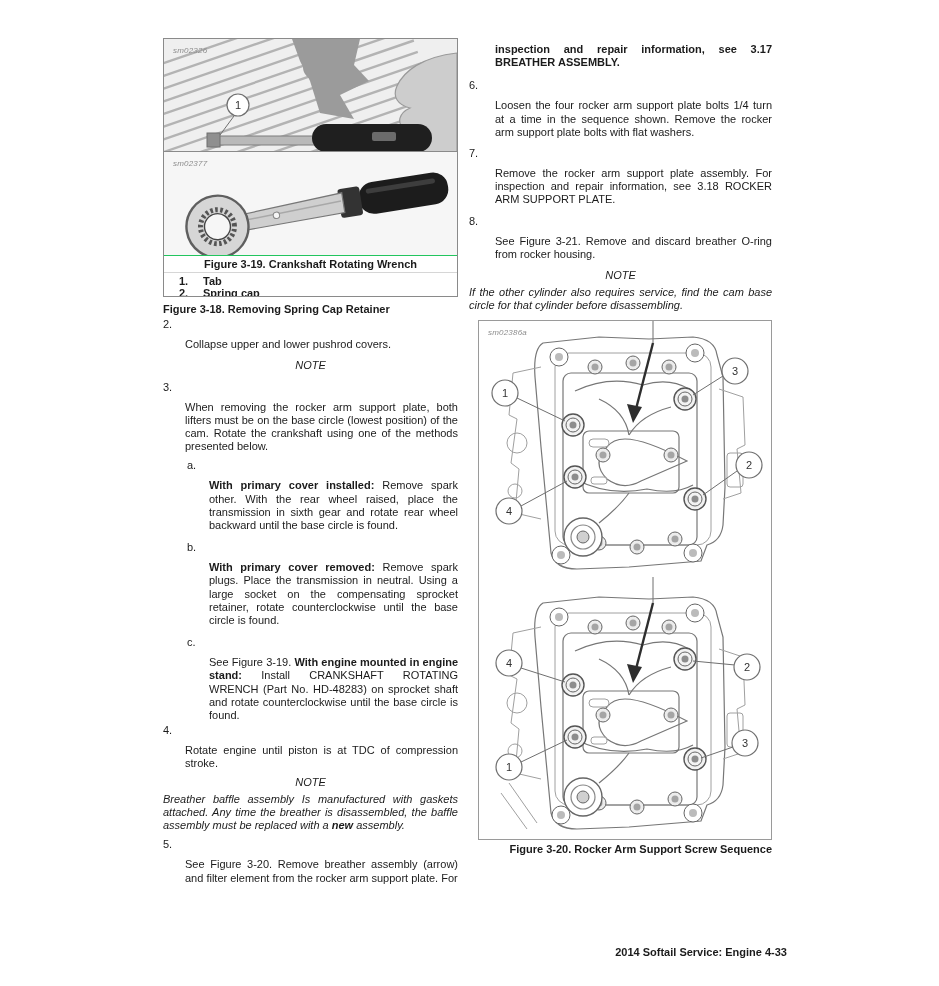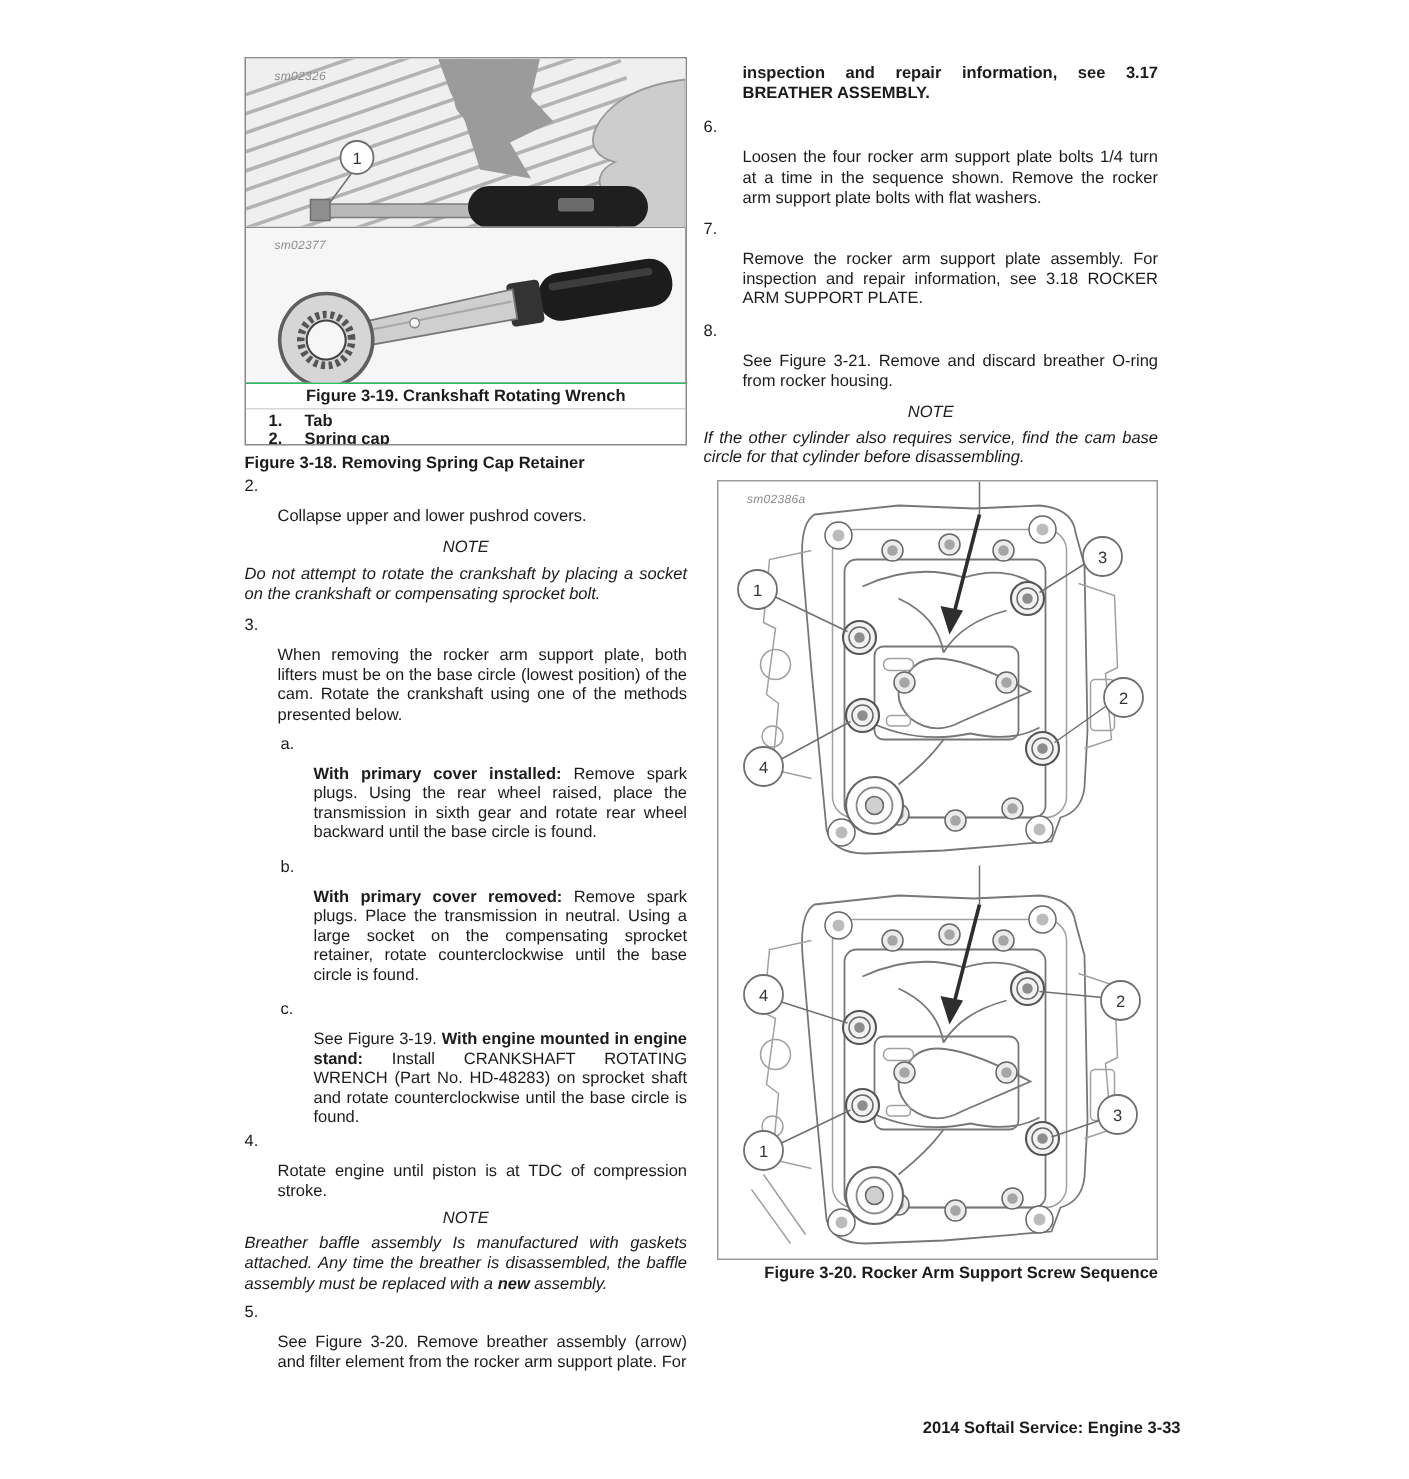--- a/index.html
+++ b/index.html
@@ -26,21 +26,21 @@
   .step .body { flex:1; text-align:justify;margin-top:20px; }
   .col-right .step .num { flex:0 0 26px; }
   .step.sub { margin-left:24px; }
   .cont { padding-left:26px; text-align:justify;font-weight:bold; }
 
   
   .figbox19 { width:295px; height:259px; border:1px solid #8a8a8a; overflow:hidden; background:#fff; }
   .photo { position:relative; width:100%; overflow:hidden; }
   .photo1 { height:113px; border-bottom:1px solid #8a8a8a; background:#efefef; }
   .photo2 { height:104px; border-bottom:1px solid #22c55e; background:#0f172a; }
-  .photo-label { position:absolute; left:19px; top:5px; font-size:8px; color:#8c8c8c; font-style:italic; letter-spacing:.2px; }
+  .photo-label { position:absolute; left:9px; top:5px; font-size:8px; color:#8c8c8c; font-style:italic; letter-spacing:.2px; }
   .f19cap { text-align:center; font-weight:bold; margin-top:2px; line-height:13px; }
   .legend { margin-top:1px; border-top:1px solid #d6d6d6; padding-top:2px; }
   .legend-row { display:flex; font-weight:bold; padding-left:15px; line-height:12px; }
   .legend-row .lnum { flex:0 0 24px; }
 
   .f18cap { margin-top:6px; }
   .mt2 { margin-top:2px; } .mt5 { margin-top:5px; } .mt6 { margin-top:6px; } .mt8 { margin-top:8px; } .mt9 { margin-top:9px; } .mt10 { margin-top:10px; }
 
   
   .figbox20 { position:relative; width:294px; height:520px; border:1px solid #9a9a9a;
@@ -126,30 +126,29 @@
   </div>
 
   <div class="figcap f18cap">Figure 3-18. Removing Spring Cap Retainer</div>
 
   <div class="step mt2">
     <span class="num">2.</span>
     <span class="body">Collapse upper and lower pushrod covers.</span>
   </div>
 
   <div class="note-title">NOTE</div>
-  <div class="note-body">Do not attempt to rotate the crankshaft by placing a socket on the crankshaft or compensating sprocket bolt.</div>
 
   <div class="step mt8">
     <span class="num">3.</span>
     <span class="body">When removing the rocker arm support plate, both lifters must be on the base circle (lowest position) of the cam. Rotate the crankshaft using one of the methods presented below.</span>
   </div>
 
   <div class="step sub mt6">
     <span class="num">a.</span>
-    <span class="body"><span class="b">With primary cover installed:</span> <span>Remove spark plugs. Using the rear wheel raised, place the transmission in sixth gear and rotate rear wheel backward until the base circle is found.</span></span>
+    <span class="body"><span class="b">With primary cover installed:</span> <span>Remove spark other. With the rear wheel raised, place the transmission in sixth gear and rotate rear wheel backward until the base circle is found.</span></span>
   </div>
 
   <div class="step sub mt9">
     <span class="num">b.</span>
     <span class="body"><span class="b">With primary cover removed:</span> <span>Remove spark plugs. Place the transmission in neutral. Using a large socket on the compensating sprocket retainer, rotate counterclockwise until the base circle is found.</span></span>
   </div>
 
   <div class="step sub mt9">
     <span class="num">c.</span>
     <span class="body"><span>See Figure 3-19.</span> <span class="b">With engine mounted in engine stand:</span> <span>Install CRANKSHAFT ROTATING WRENCH (Part No. HD-48283) on sprocket shaft and rotate counterclockwise until the base circle is found.</span></span>
@@ -419,13 +418,13 @@
         <circle class="callout-circle" cx="266" cy="156" r="13"></circle>
         <text class="callout-num" x="266" y="160">3</text>
       </g>
     </svg>
     <span class="photo-label">sm02386a</span>
   </div>
 
   <div class="figcap f20cap">Figure 3-20. Rocker Arm Support Screw Sequence</div>
 </div>
 
-<div class="footer">2014 Softail Service: Engine 3-33</div>
+<div class="footer">2014 Softail Service: Engine 4-33</div>
 
 </body></html>

